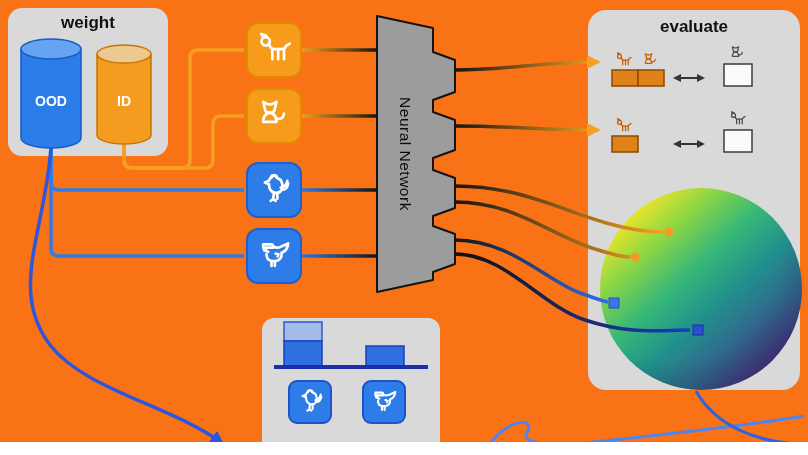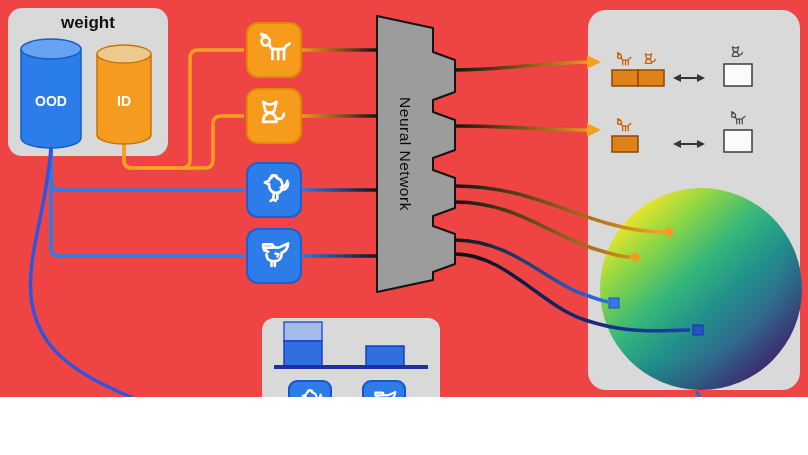--- a/index.html
+++ b/index.html
@@ -1,17 +1,17 @@
 <!DOCTYPE html>
 <html><head>
 <meta charset="utf-8">
 <style>
   * { margin:0; padding:0; box-sizing:border-box; }
   html,body { background:#ffffff; font-family:"Liberation Sans", sans-serif; }
-  #canvas { position:relative; width:808px; height:397px; background:#ef4444; overflow:hidden;text-decoration:underline; }
+  #canvas { position:relative; width:808px; height:442px; background:#f97316; overflow:hidden;text-decoration:underline; }
   .abs { position:absolute; }
   .graybox { background:#d9d9d9; border-radius:14px; }
   .box-label { font-weight:bold; font-size:17px; color:#111; text-align:center; width:100%; }
   .tile { position:absolute; width:56px; height:56px; border-radius:12px;
           display:flex; align-items:center; justify-content:center; }
   .tile.orange { background:#f79b1d; border:2px solid #e08a00; }
   .tile.blue   { background:#2e7ce8; border:2px solid #1c5fd0; }
   .tile svg { color:#ffffff; }
   svg text { font-family:"Liberation Sans", sans-serif; }
   .nn-label-wrap { display:flex; align-items:center; justify-content:center; }
@@ -59,20 +59,21 @@
         </g>
       </symbol>
     </defs>
   </svg>
 
   <div class="abs graybox" style="left:8px; top:8px; width:160px; height:148px;">
     <div class="box-label" style="padding-top:5px;">weight</div>
   </div>
 
   <div class="abs graybox" style="left:588px; top:10px; width:212px; height:380px; border-radius:18px;">
+    <div class="box-label" style="padding-top:7px;">evaluate</div>
 
     <svg class="abs" style="left:8px; top:24px;" width="196" height="132" viewBox="0 0 196 132">
 
       <g>
         <rect x="16" y="36" width="26" height="16" fill="#e0821a" stroke="#8a4a00" stroke-width="1.5"></rect>
         <rect x="42" y="36" width="26" height="16" fill="#e0821a" stroke="#8a4a00" stroke-width="1.5"></rect>
         <g color="#c75f00">
           <use href="#icon-dog" x="18" y="17" width="19" height="19"></use>
           <use href="#icon-cat" x="45" y="17" width="19" height="19"></use>
         </g>

